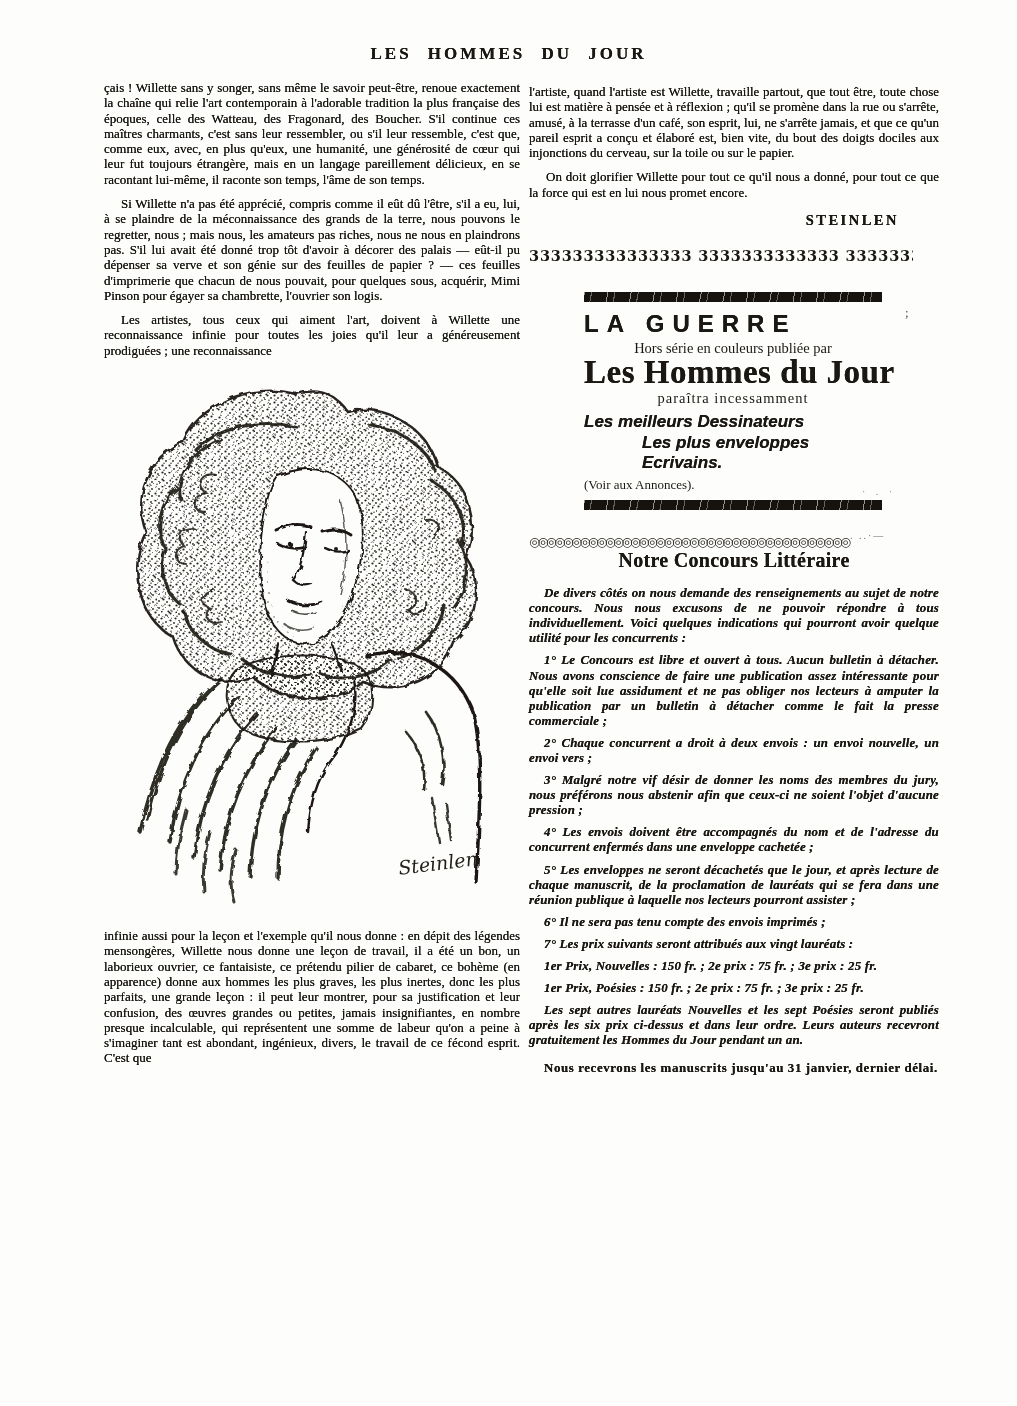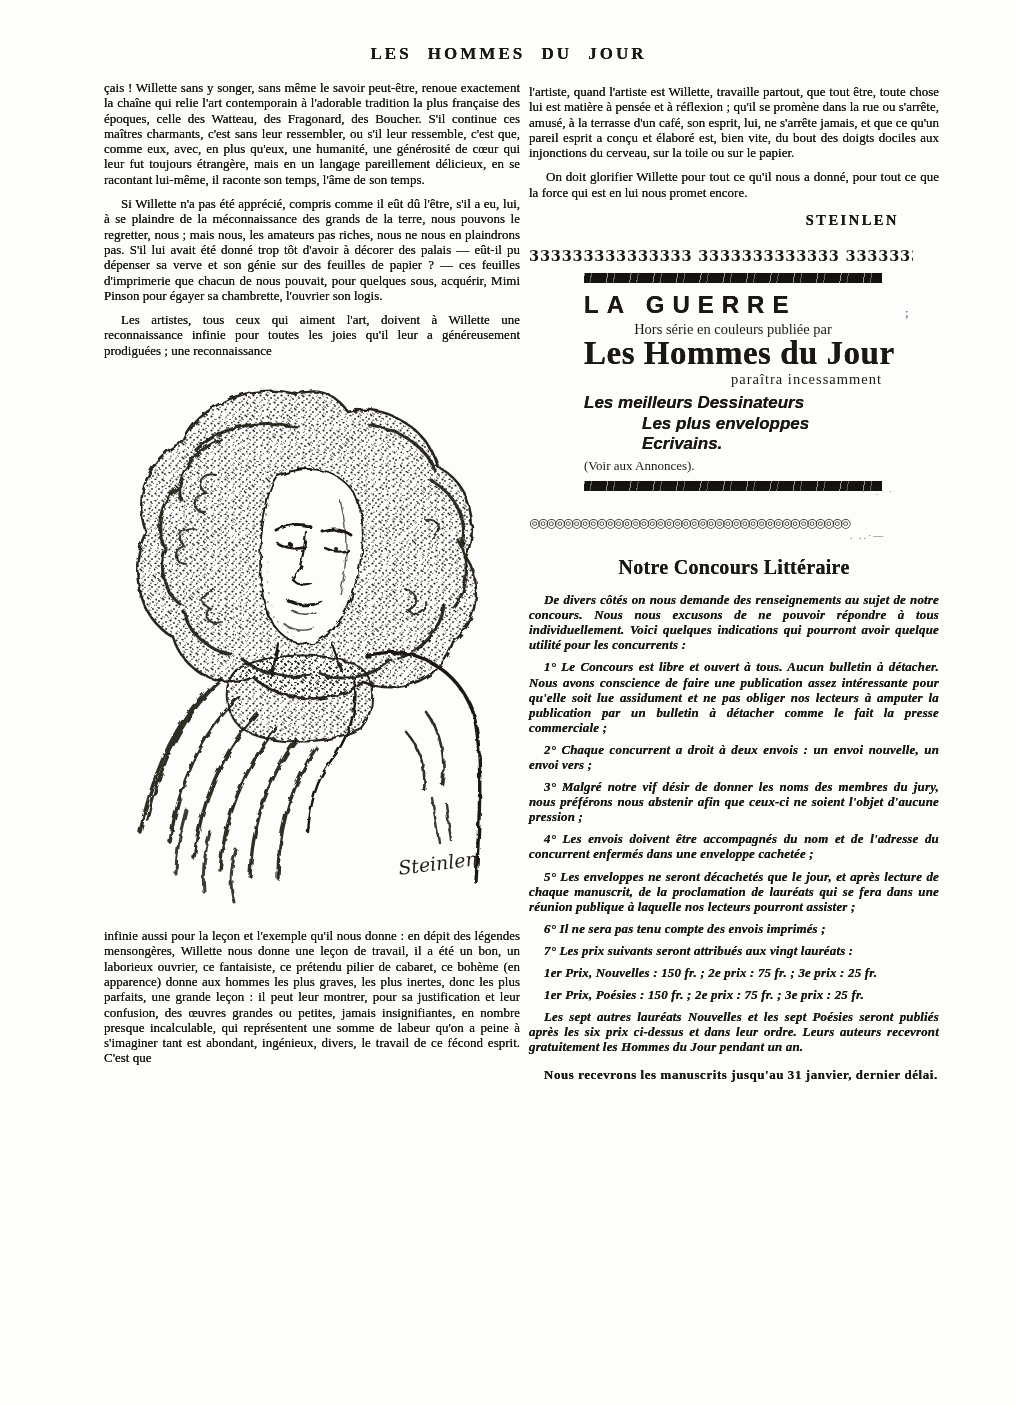--- a/index.html
+++ b/index.html
@@ -18,36 +18,36 @@
   .figure{position:relative;width:392px;height:534px;margin:22px 0 14px 22px;}
   .figure svg{display:block;}
   .signature{position:absolute;right:40px;bottom:40px;font-size:19px;font-style:italic;
         transform:rotate(-7deg);font-family:"DejaVu Serif",serif;color:#23201b;}
   .byline{font-size:14.5px;font-weight:bold;letter-spacing:2.5px;text-align:right;
         margin:12px 40px 0 0;text-shadow:0 0 .5px currentColor;}
   .divider1{margin-top:18px;width:384px;font-size:14.5px;font-weight:bold;letter-spacing:.8px;
         white-space:nowrap;overflow:hidden;font-family:"DejaVu Serif",serif;}
   .divider2{margin-top:24px;width:384px;font-size:12.5px;letter-spacing:-2.5px;
         white-space:nowrap;overflow:hidden;font-family:"DejaVu Sans",sans-serif;font-weight:bold;}
-  .adbox{width:298px;margin:9px 0 0 55px;}
+  .adbox{width:298px;margin:28px 0 0 55px;}
   .adbar{height:10px;background:#16130f;position:relative;overflow:hidden;}
   .adbar::after{content:"";position:absolute;inset:0;
         background:repeating-linear-gradient(100deg,rgba(253,253,251,.55) 0 1px,transparent 1px 7px,
         rgba(253,253,251,.35) 7px 8px,transparent 8px 23px);}
   .ad-laguerre{font-family:"Liberation Sans",sans-serif;font-weight:bold;font-size:24px;
         letter-spacing:8px;margin-top:8px;text-shadow:0 0 .6px currentColor;}
   .ad-sub{font-size:14.5px;text-align:center;margin-top:2px;}
   .ad-title{font-size:33px;font-weight:bold;margin-top:-3px;letter-spacing:.5px;white-space:nowrap;
         text-shadow:0 0 .4px currentColor;}
-  .ad-par{font-size:14.5px;text-align:right;margin-top:-1px;letter-spacing:1px;}
+  .ad-par{font-size:14.5px;text-align:center;margin-top:-1px;letter-spacing:1px;}
   .ad-dess,.ad-ecr{font-family:"Liberation Sans",sans-serif;font-style:italic;font-weight:bold;
         font-size:17px;margin-top:5px;text-shadow:0 0 .4px currentColor;}
   .ad-ecr{margin-left:58px;margin-top:1px;}
   .ad-note{font-size:13px;margin:4px 18px 7px 0;text-align:left;}
-  .concours-title{font-size:20px;font-weight:bold;text-align:center;margin-top:26px;
+  .concours-title{font-size:20px;font-weight:bold;text-align:center;
         letter-spacing:.3px;text-shadow:0 0 .6px currentColor;}
   .cp{font-size:12.9px;line-height:15.1px;font-weight:bold;font-style:italic;text-align:justify;
         text-indent:15px;margin:7px 0 0 0;letter-spacing:.2px;text-shadow:0 0 .35px currentColor;}
   .cp.intro{margin-top:14px;}
   .cp.deadline{font-style:normal;letter-spacing:.6px;margin-top:12px;}
   .handwriting{position:absolute;left:106px;top:1258px;}
   .stamp{position:absolute;left:452px;top:1246px;}
   .marg{position:absolute;color:#4a4a4a;font-family:"Liberation Serif",serif;}
   .marg.semi{left:905px;top:305px;font-size:13px;}
   .marg.specka{left:862px;top:486px;font-size:10px;letter-spacing:4px;color:#8a8a8a;}

